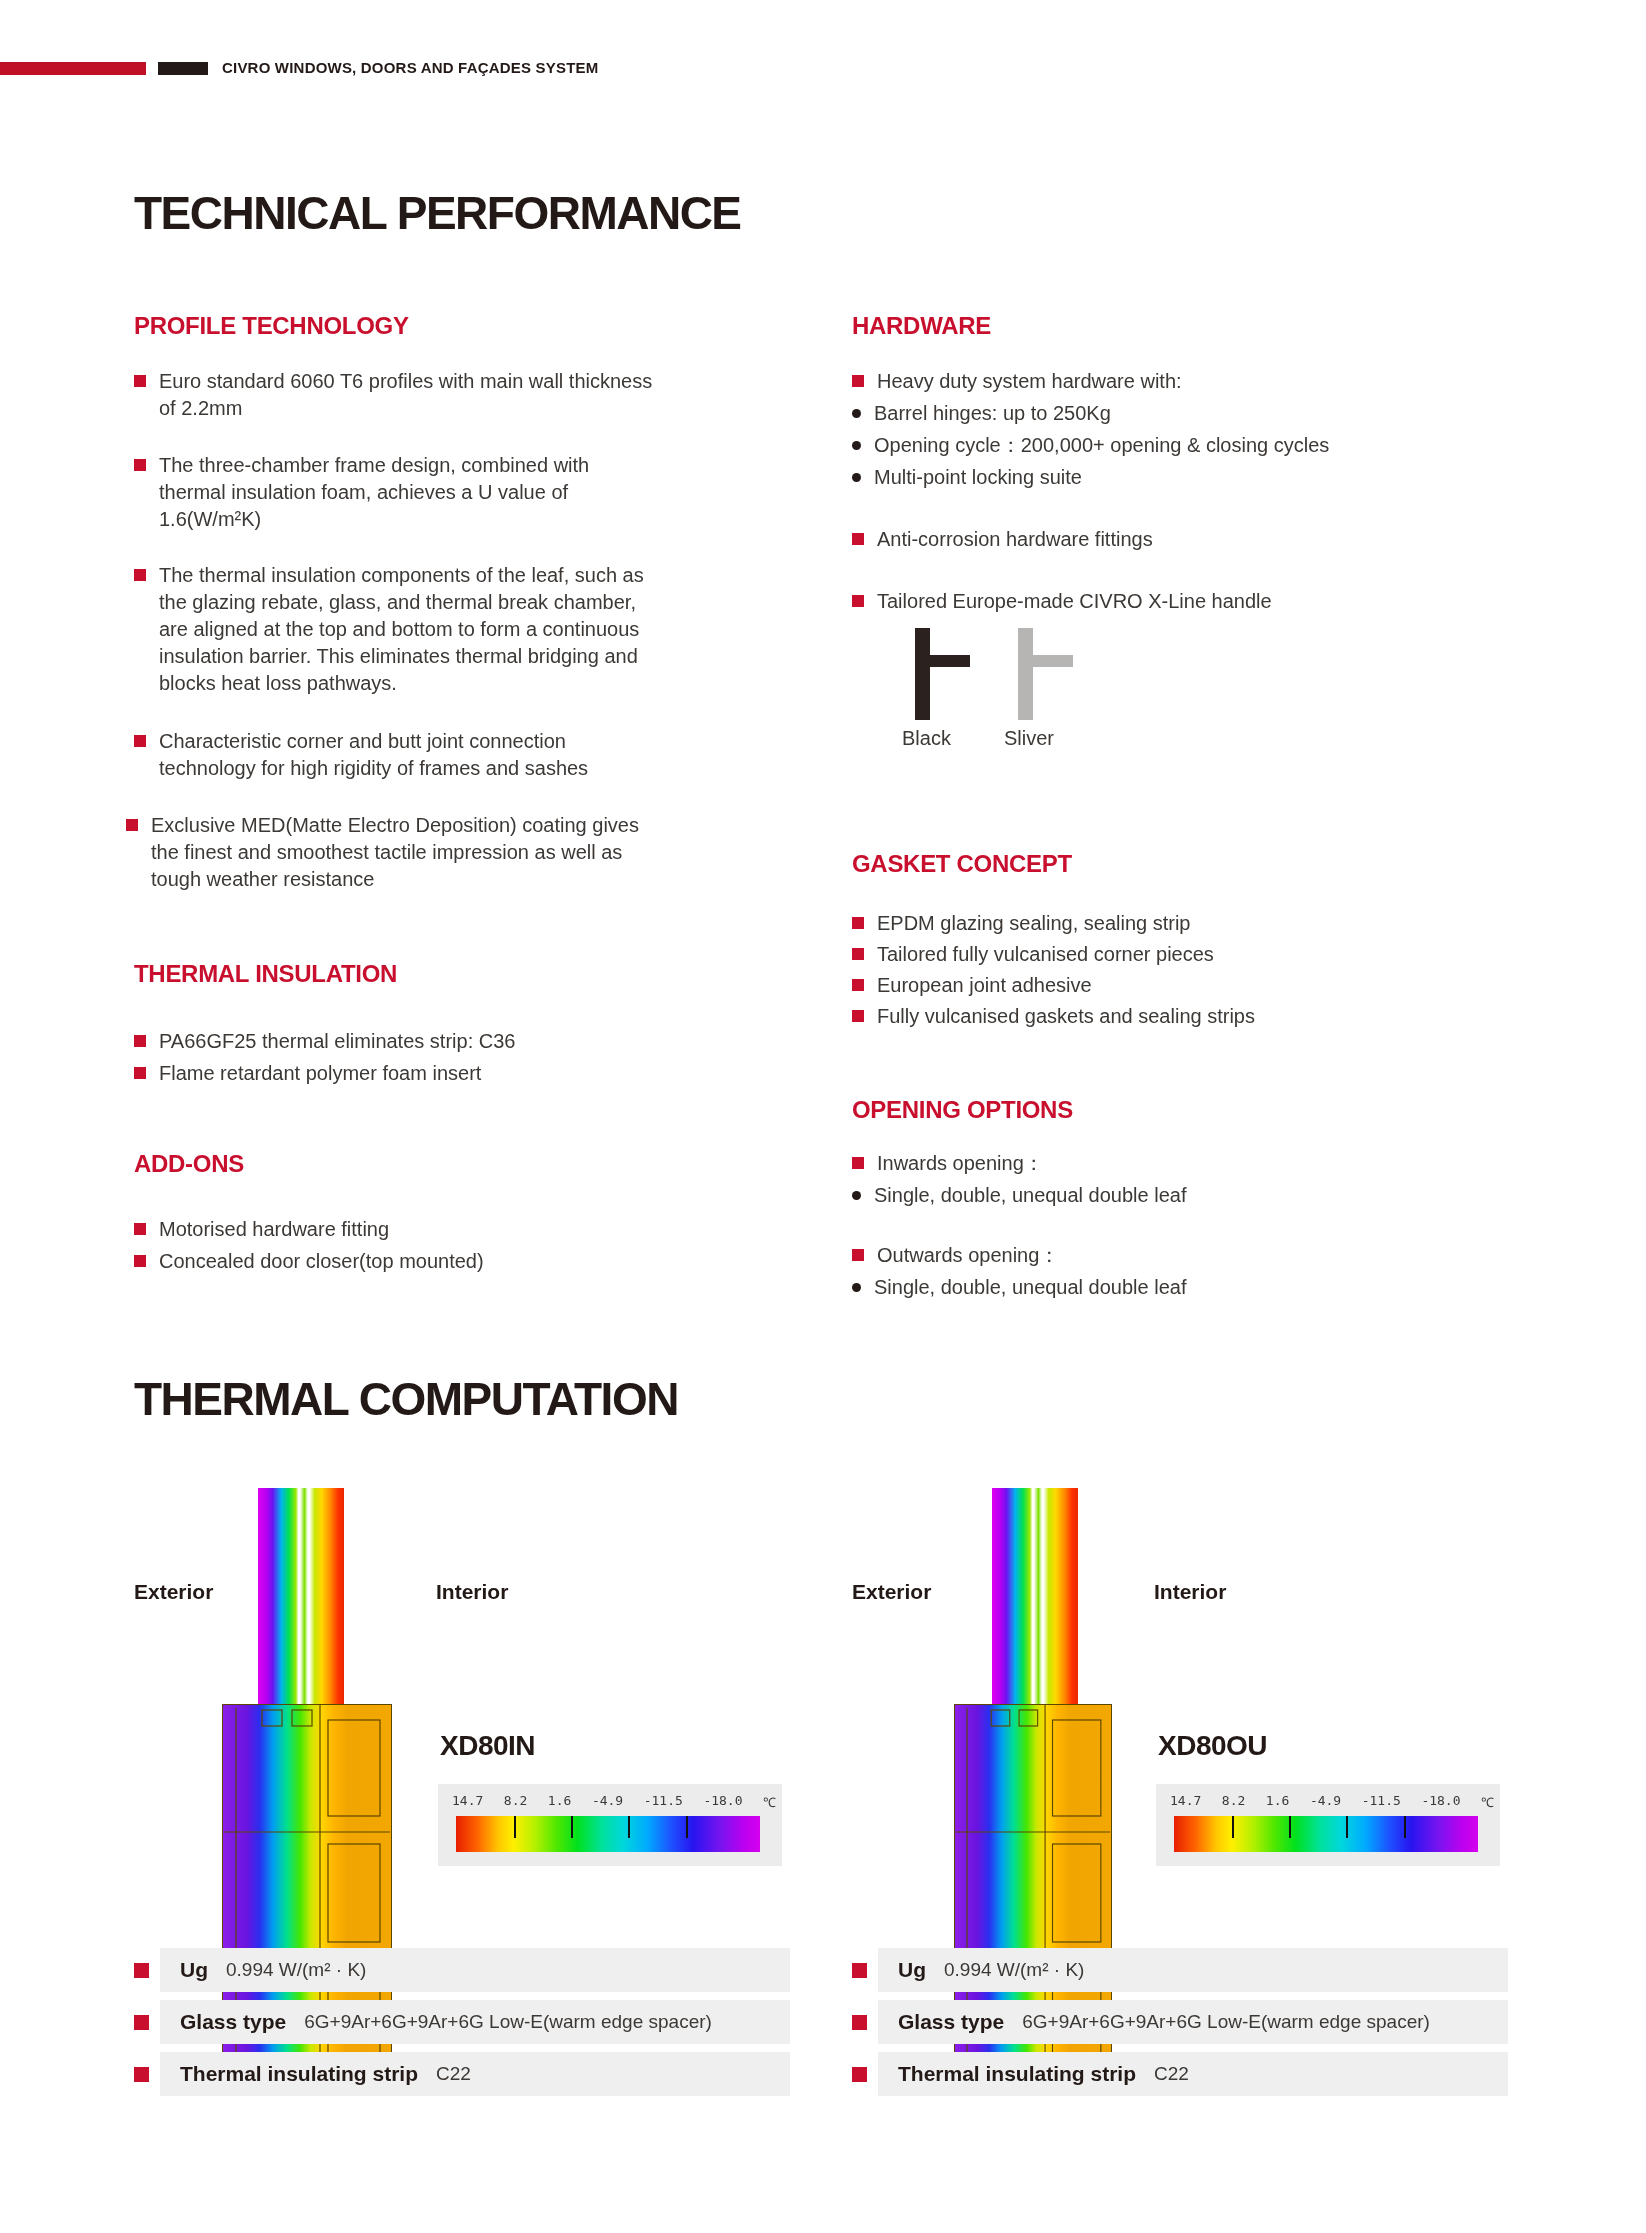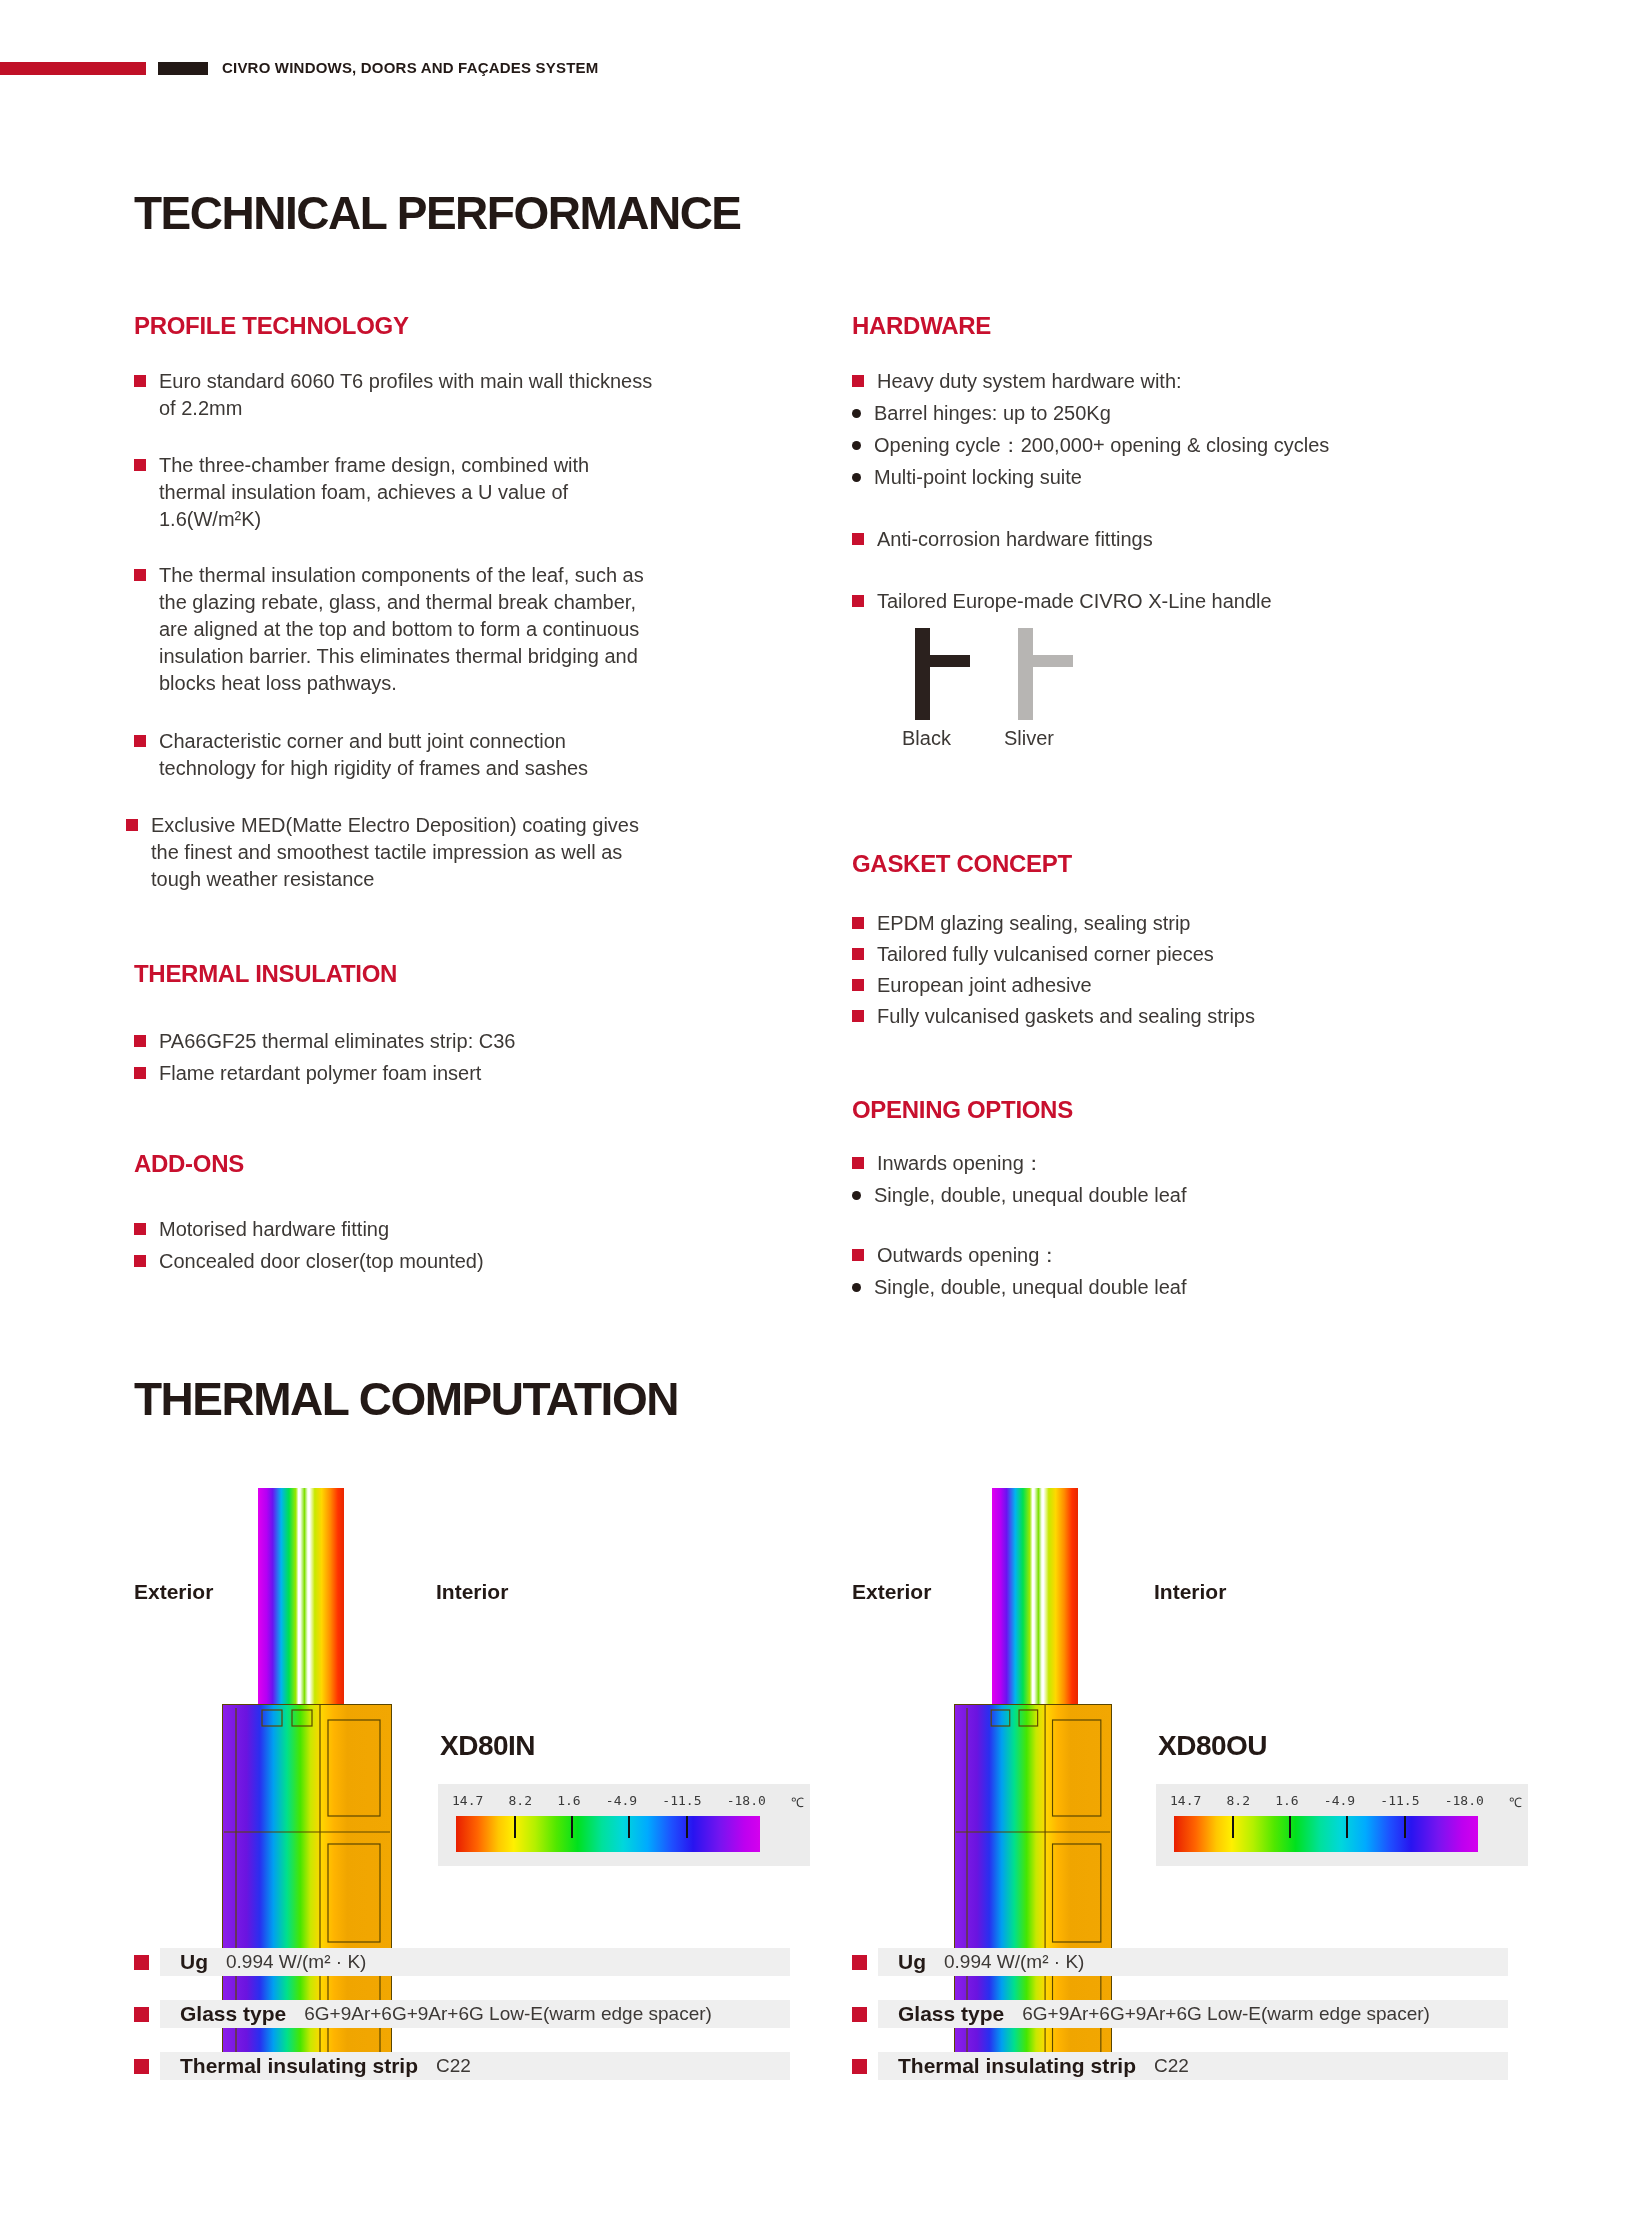--- a/index.html
+++ b/index.html
@@ -42,32 +42,32 @@
       #c8e800 66%,#ffd800 74%,#ff8c00 84%,#ff3200 93%,#e82600 100%);}
   .t-frame{position:absolute;left:88px;top:224px;width:170px;height:370px;
     background:linear-gradient(90deg,#8c1ee8 0%,#6a14e0 14%,#2830f0 22%,#00a0f0 30%,
       #00e08c 38%,#46e600 46%,#c8e800 52%,#ffd800 58%,#ffb400 66%,#f0a500 74%,#f2a702 100%);
     border:1px solid #5a4600;box-sizing:border-box;}
   .t-lines{position:absolute;left:88px;top:224px;width:170px;height:370px;}
   .dgroup--right .t-strip{left:140px;}
   .dgroup--right .t-frame,.dgroup--right .t-lines{left:102px;width:158px;}
   .model-label{position:absolute;left:306px;top:250px;font-size:28px;font-weight:bold;
     letter-spacing:-.5px;color:var(--ink);white-space:nowrap;}
-  .scale-panel{position:absolute;left:304px;top:304px;width:344px;height:82px;background:var(--panel);padding-left:28px;}
+  .scale-panel{position:absolute;left:304px;top:304px;width:344px;height:82px;background:var(--panel);}
   .scale-labels{position:absolute;left:14px;right:6px;top:9px;display:flex;justify-content:space-between;
     font-family:"DejaVu Sans Mono",monospace;font-size:13px;color:#3a3a3a;}
   .scale-bar{position:absolute;left:18px;top:32px;width:304px;height:36px;
     background:linear-gradient(90deg,#e81e00 0%,#ff6400 7%,#ffc800 14%,#fff000 19%,#b4f000 26%,
       #50e800 33%,#00e11e 40%,#00e19b 48%,#00d7dc 55%,#00aaff 63%,#1e50ff 71%,#2814f0 78%,
       #7814f0 87%,#be00f0 95%,#d400ee 100%);}
   .tick{position:absolute;top:0;width:2px;height:62%;background:#111;}
   
   .spec{position:absolute;display:flex;align-items:center;}
   .spec .sq2{width:15px;height:15px;background:var(--red);margin-right:11px;flex:none;}
-  .spec .bar{height:28px;background:var(--specbar);display:flex;align-items:center;
+  .spec .bar{height:44px;background:var(--specbar);display:flex;align-items:center;
     padding-left:20px;width:630px;box-sizing:border-box;}
   .spec .lbl{font-weight:bold;color:var(--ink);font-size:21px;margin-right:18px;white-space:nowrap;}
   .spec .val{font-size:19px;color:var(--body);white-space:nowrap;}
 </style>
 </head>
 <body>
 
 <div class="abs bar-red" style="left:0;top:62px;width:146px"></div>
 <div class="abs bar-black" style="left:158px;top:62px;width:50px"></div>
 <div class="abs brand" style="left:222px;top:59px">CIVRO WINDOWS, DOORS AND FAÇADES SYSTEM</div>

